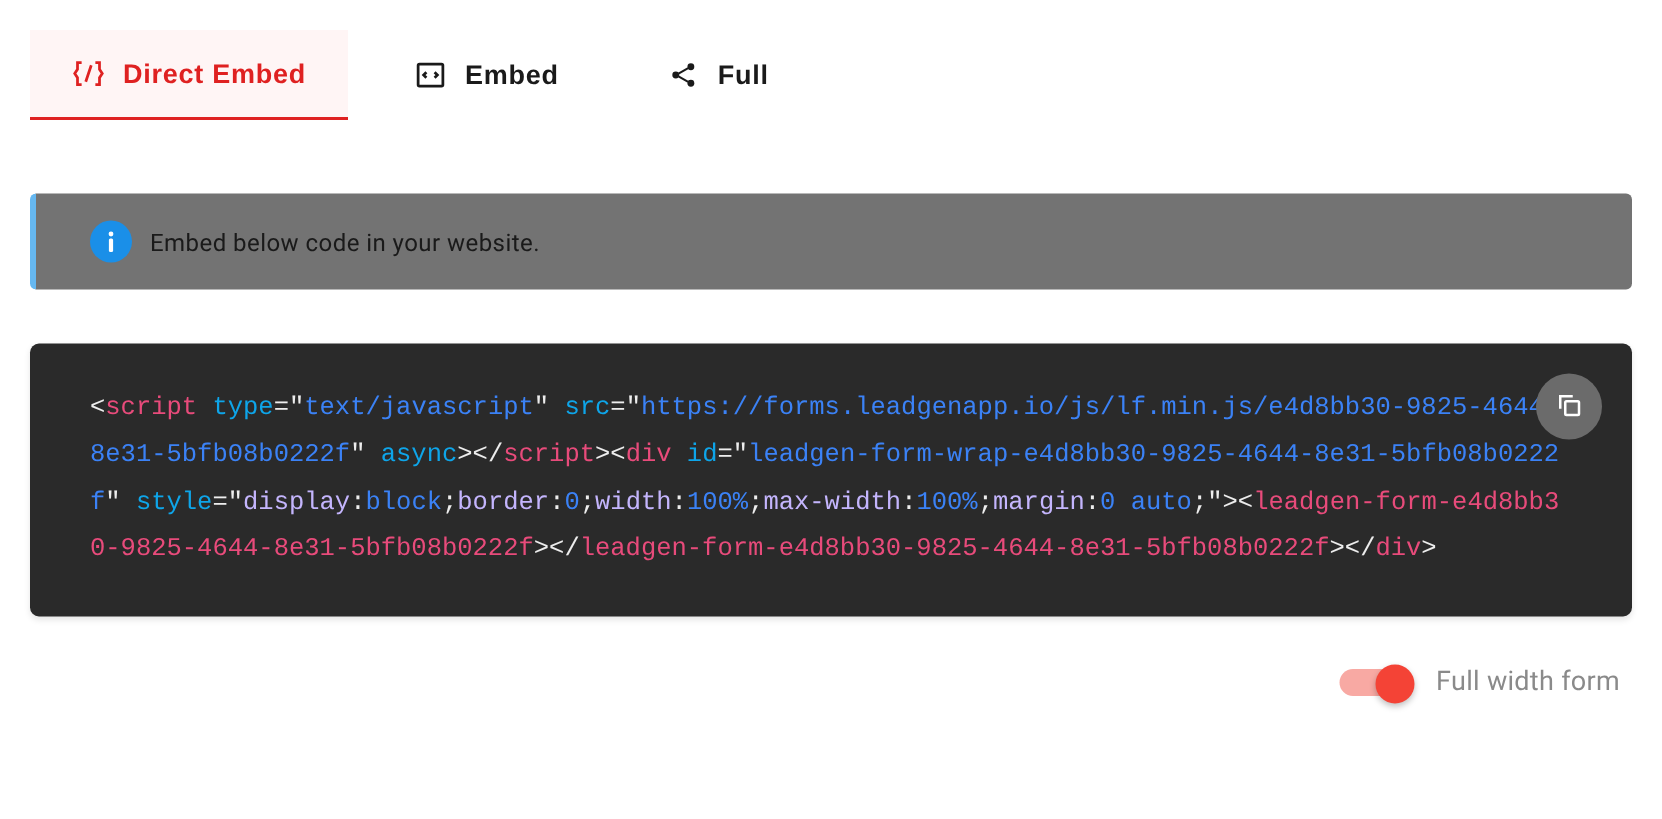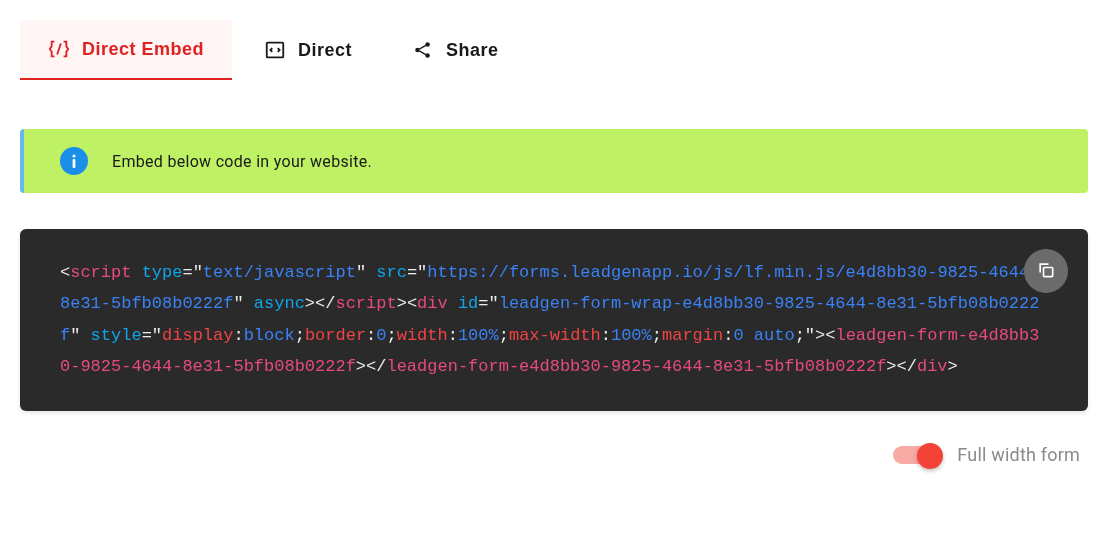--- a/index.html
+++ b/index.html
@@ -4,21 +4,21 @@
   <style>
     * { margin: 0; padding: 0; box-sizing: border-box; }
     body {
       font-family: -apple-system, BlinkMacSystemFont, 'Segoe UI', Roboto, Helvetica, Arial, sans-serif;
       background: #fff;
       padding: 20px;
       width: 1108px;
     }
     .tabs {
       display: flex;
-      gap: 4px;
+      gap: 16px;
       border-bottom: 1px solid transparent;
     }
     .tab {
       display: flex;
       align-items: center;
       gap: 12px;
       padding: 18px 28px;
       font-size: 18px;
       font-weight: 600;
       letter-spacing: 0.5px;
@@ -32,27 +32,27 @@
       color: #df2121;
       border-bottom: 2px solid #df2121;
     }
     .tab-icon {
       display: inline-flex;
       align-items: center;
       justify-content: center;
     }
     .info-banner {
       margin-top: 48px;
-      background: #bef264;
+      background: #737373;
       border-left: 4px solid #66b8f1;
       border-radius: 4px;
       padding: 18px 24px;
       display: flex;
       align-items: center;
-      gap: 24px;
+      gap: 12px;
     }
     .info-icon-circle {
       width: 28px;
       height: 28px;
       background: #1a8fe8;
       border-radius: 50%;
       display: flex;
       align-items: center;
       justify-content: center;
       flex-shrink: 0;
@@ -76,21 +76,21 @@
       font-size: 17px;
       line-height: 1.85;
       color: #ededed;
       word-break: break-all;
       white-space: normal;
     }
     .code-block .punc { color: #ededed; }
     .code-block .tag { color: #e84b7b; font-family: Liberation Mono, monospace; }
     .code-block .attr { color: #0ea5e9; }
     .code-block .val { color: #3b82f6; }
-    .code-block .css-prop { color: #ef4444; }
+    .code-block .css-prop { color: #c4b5fd; }
     .code-block .custom-tag { color: #e84b7b; }
     .copy-btn {
       position: absolute;
       top: 20px;
       right: 20px;
       width: 44px;
       height: 44px;
       background: #6b6b6b;
       border: none;
       border-radius: 50%;
@@ -153,33 +153,33 @@
     <span>Direct Embed</span>
   </button>
   <button class="tab">
     <span class="tab-icon">
       <svg width="22" height="22" viewBox="0 0 24 24" fill="none" stroke="#1a1a1a" stroke-width="2">
         <rect x="3" y="4" width="18" height="16" rx="1"></rect>
         <path d="M9 10 L7 12 L9 14"></path>
         <path d="M15 10 L17 12 L15 14"></path>
       </svg>
     </span>
-    <span>Direct</span>
+    <span>Embed</span>
   </button>
   <button class="tab">
     <span class="tab-icon">
       <svg width="22" height="22" viewBox="0 0 24 24" fill="#1a1a1a">
         <circle cx="6" cy="12" r="2.5"></circle>
         <circle cx="17" cy="6" r="2.5"></circle>
         <circle cx="17" cy="18" r="2.5"></circle>
         <path d="M8 11 L15 7" stroke="#1a1a1a" stroke-width="1.5"></path>
         <path d="M8 13 L15 17" stroke="#1a1a1a" stroke-width="1.5"></path>
       </svg>
     </span>
-    <span>Share</span>
+    <span>Full</span>
   </button>
 </div>
 
 <div class="info-banner">
   <span class="info-icon-circle">
     <svg width="6" height="14" viewBox="0 0 6 14" fill="#fff">
       <circle cx="3" cy="2" r="1.6"></circle>
       <rect x="1.6" y="5" width="2.8" height="9" rx="1"></rect>
     </svg>
   </span>

